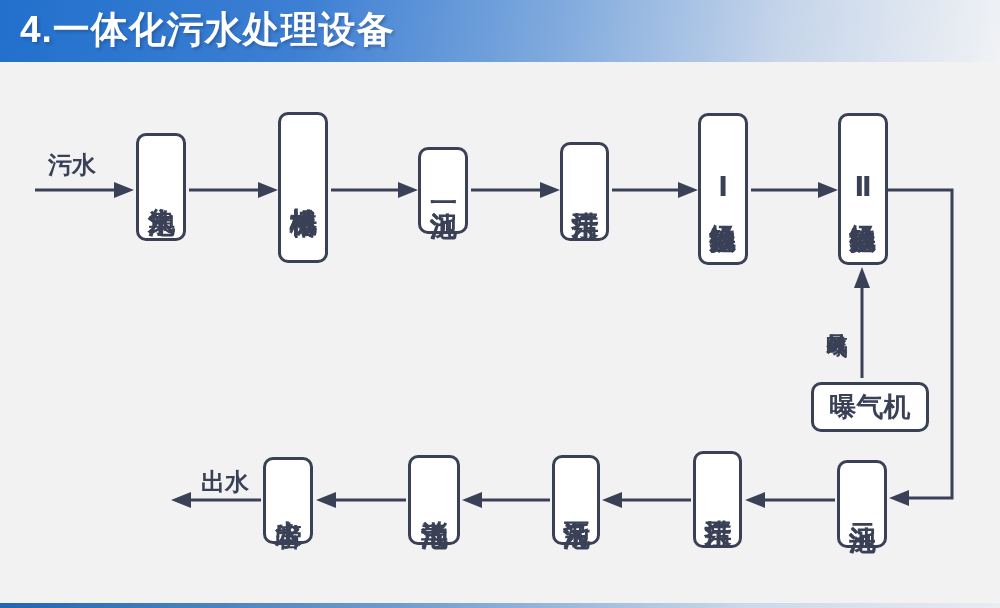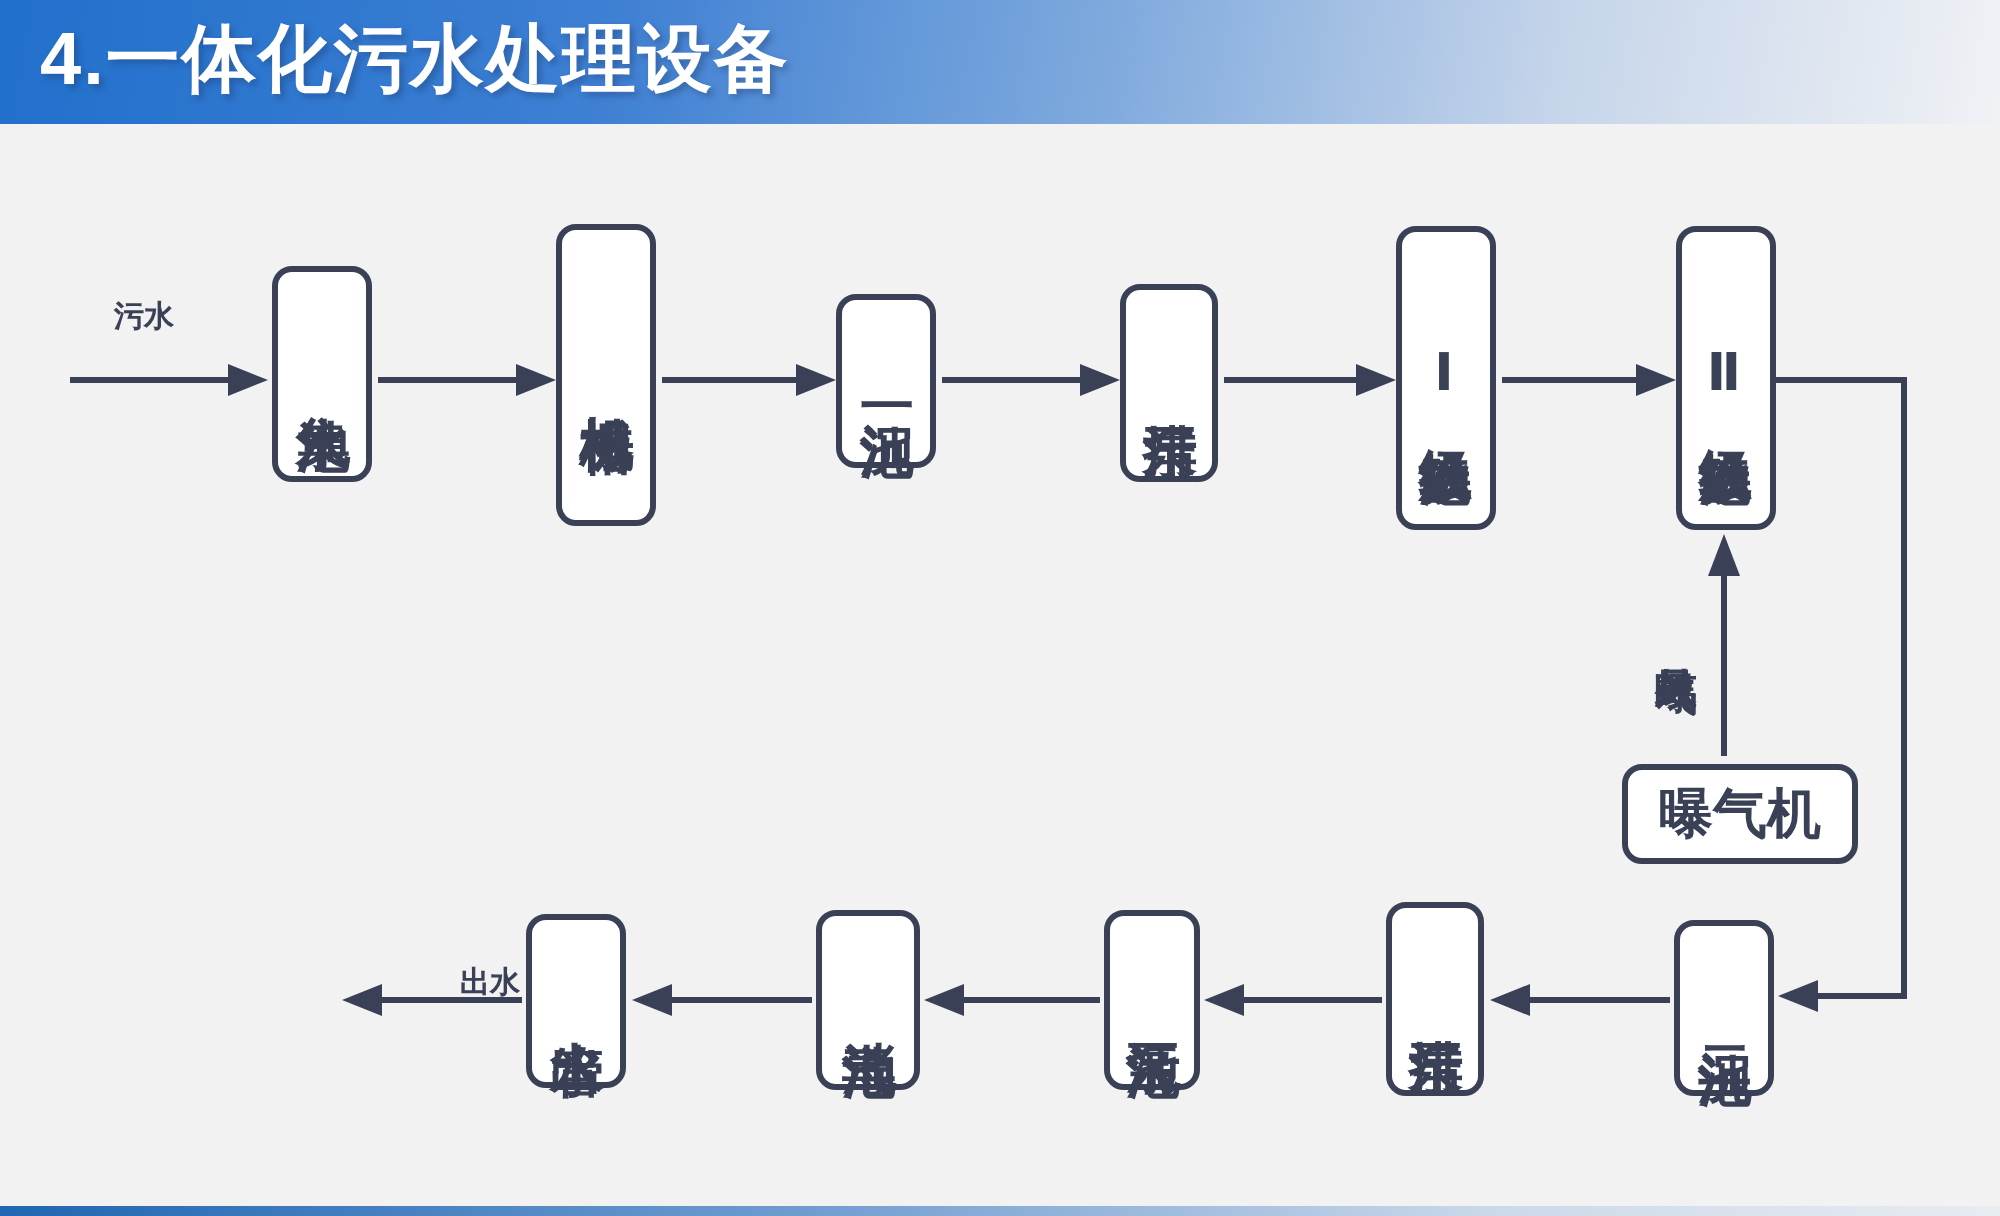--- a/index.html
+++ b/index.html
@@ -53,21 +53,21 @@
   }
   .vtext {
     writing-mode: vertical-rl;
     text-orientation: upright;
     letter-spacing: 1px;
   }
   .flow-label {
     position: absolute;
     color: #3a4157;
     font-weight: 600;
-    font-size: 15px;
+    font-size: 24px;
     text-align: center;
     white-space: nowrap;
   }
   .flow-label.vertical {
     writing-mode: vertical-rl;
     text-orientation: upright;
     letter-spacing: 1px;
     white-space: normal;
   }
   .connectors {
@@ -143,21 +143,21 @@
       <line x1="261" y1="500" x2="191" y2="500"></line>
       <polygon points="171,500 191,492 191,508"></polygon>
     </g>
     <g>
       <line x1="862" y1="378" x2="862" y2="288"></line>
       <polygon points="862,267 854,288 870,288"></polygon>
     </g>
   </svg>
 
   <div class="flow-label" style="left:44px; top:149px; width:56px;">污水</div>
-  <div class="flow-label" style="left:198px; top:482px; width:54px;margin-left:20px;">出水</div>
+  <div class="flow-label" style="left:198px; top:466px; width:54px;">出水</div>
   <div class="flow-label vertical" style="left:823px; top:271px; height:96px; font-size:21px;">鼓风曝气</div>
 
   <div class="node" style="left:136px; top:133px; width:50px; height:108px;">
     <span class="vtext">集水池</span>
   </div>
   <div class="node" style="left:278px; top:112px; width:50px; height:151px;">
     <span class="vtext">机械栅格</span>
   </div>
   <div class="node" style="left:418px; top:147px; width:50px; height:87px;">
     <span class="vtext">一沉池</span>

